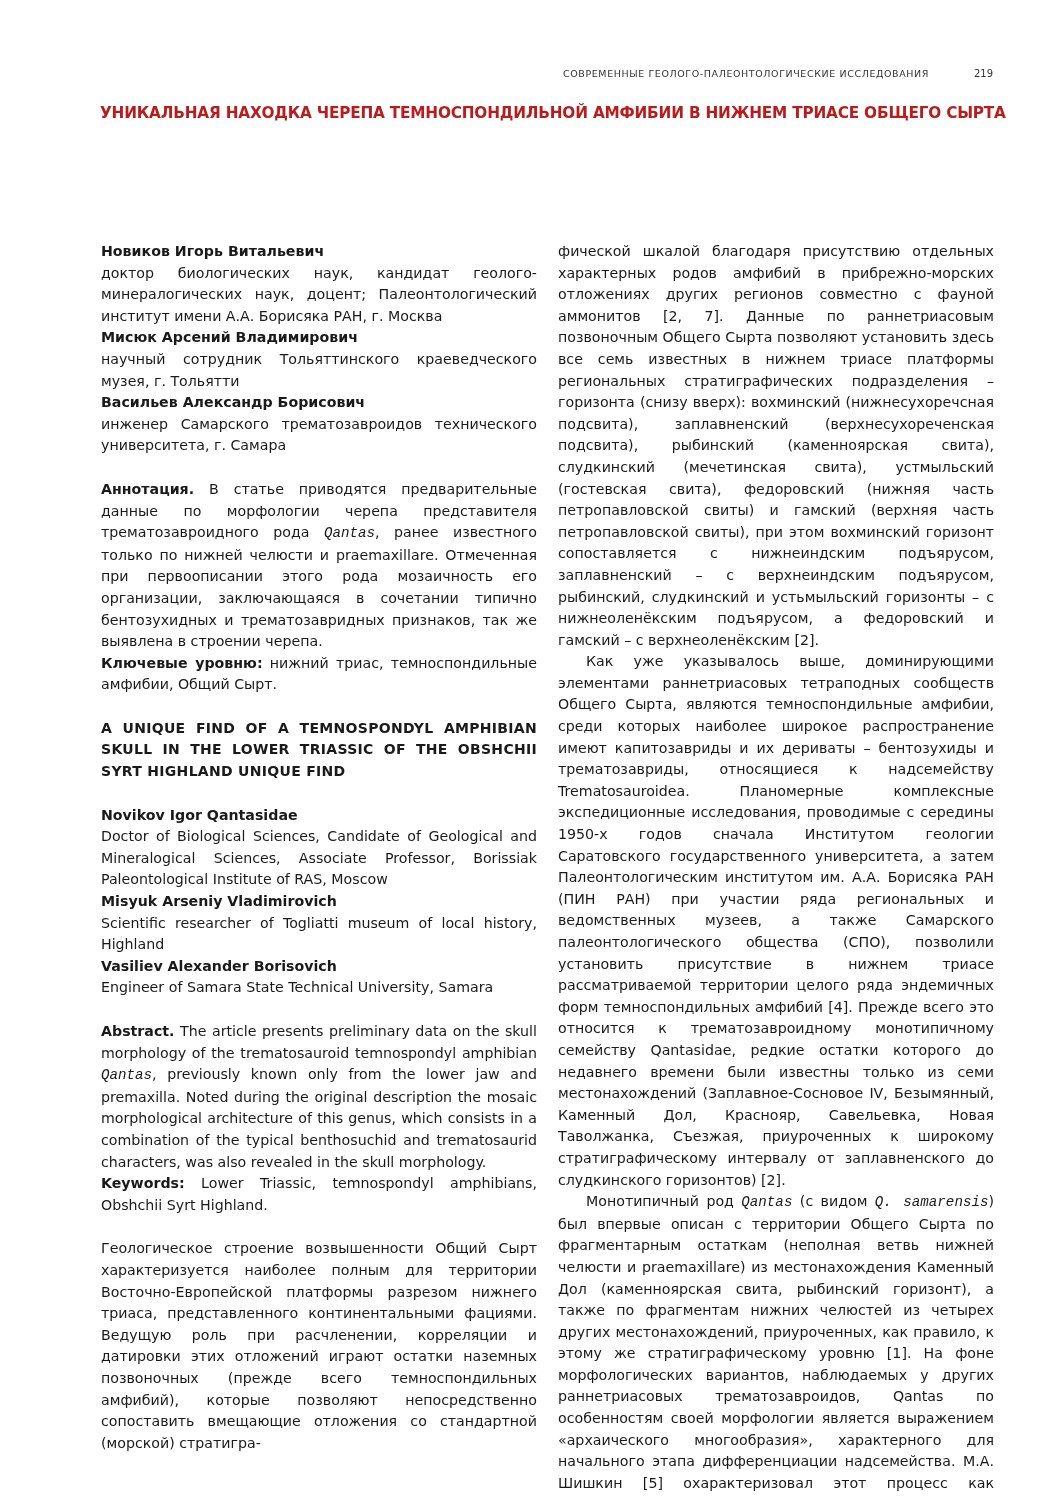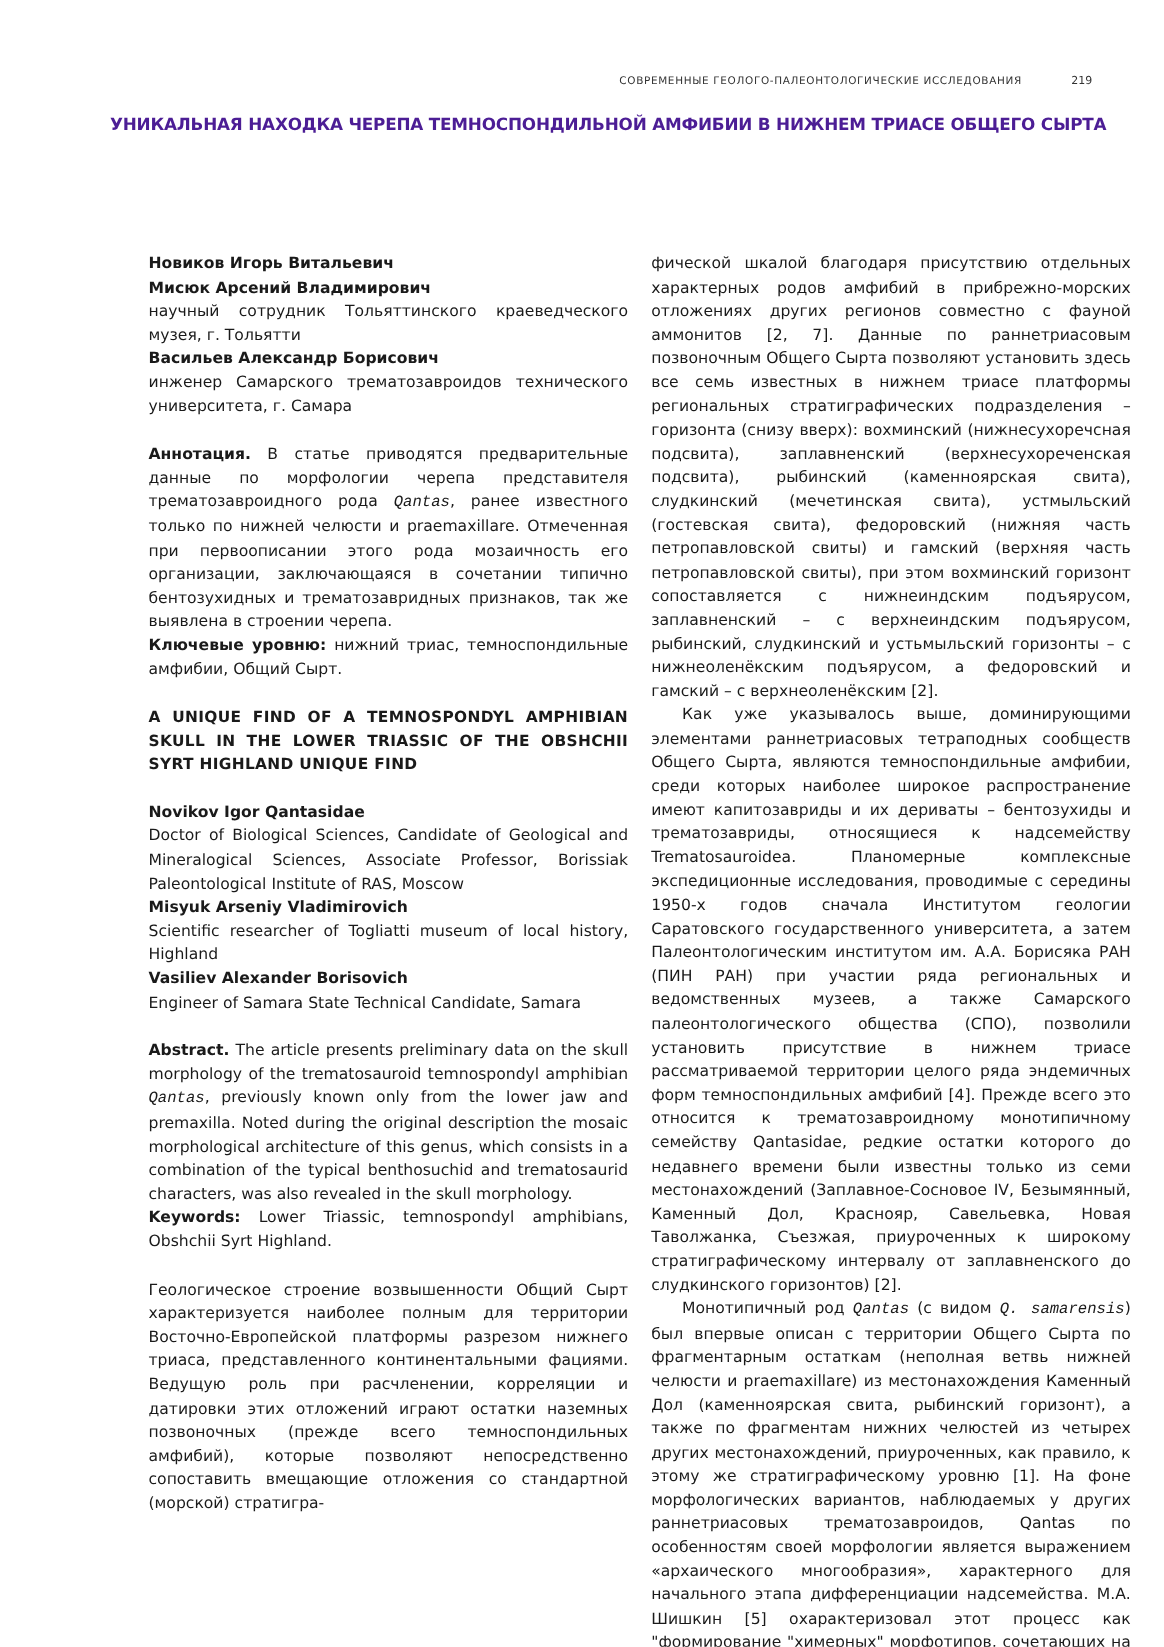--- a/index.html
+++ b/index.html
@@ -2,23 +2,23 @@
 <html><head>
 <meta charset="utf-8">
 <style>
   html, body { margin: 0; padding: 0; background: #ffffff; }
   body { width: 1058px; height: 1497px; position: relative; overflow: hidden;
          font-family: "DejaVu Sans", "Liberation Sans", sans-serif; color: #1a1a1a; }
   .running-head { position: absolute; top: 48px; left: 563px; width: 430px;
                   font-size: 9.5px; letter-spacing: 0.6px; color: #333; margin-top: 20px; }
   .running-head .page-num { position: absolute; right: 0; top: 0; font-size: 10px; letter-spacing: 0; }
   .title { position: absolute; top: 104px; left: 100px; width: 900px;
-           font-size: 15.3px; font-weight: bold; letter-spacing: -0.2px; color: #4c1d95;
+           font-size: 15.3px; font-weight: bold; letter-spacing: -0.2px; color: #b91c1c;
            white-space: nowrap; }
-  .col { position: absolute; top: 230px; width: 436px; font-size: 14.2px; line-height: 21.6px; margin-left: 34px; }
+  .col { position: absolute; top: 241px; width: 436px; font-size: 14.2px; line-height: 21.6px; }
   .col-left { left: 101px; }
   .col-right { left: 558px; }
   .col p { margin: 0; text-align: justify; }
   .bold { font-weight: bold; }
   .i { font-style: italic; font-family: Liberation Mono, monospace; }
   .gap { height: 22px; }
   .en-title { font-weight: bold; font-size: 14px; line-height: 21.6px; text-align: justify; letter-spacing: 0.3px; }
   .indent { text-indent: 28px; }
 </style>
 </head>
@@ -26,39 +26,40 @@
 
 <div class="running-head">
   <span>СОВРЕМЕННЫЕ ГЕОЛОГО-ПАЛЕОНТОЛОГИЧЕСКИЕ ИССЛЕДОВАНИЯ</span>
   <span class="page-num">219</span>
 </div>
 
 <div class="title">УНИКАЛЬНАЯ НАХОДКА ЧЕРЕПА ТЕМНОСПОНДИЛЬНОЙ АМФИБИИ В НИЖНЕМ ТРИАСЕ ОБЩЕГО СЫРТА</div>
 
 <div class="col col-left">
   <p class="bold">Новиков Игорь Витальевич</p>
+  <p>доктор биологических наук, кандидат геолого-минералогических наук, доцент; Палеонтологический институт имени А.А. Борисяка РАН, г. Москва</p>
   <p class="bold">Мисюк Арсений Владимирович</p>
   <p>научный сотрудник Тольяттинского краеведческого музея, г. Тольятти</p>
   <p class="bold">Васильев Александр Борисович</p>
   <p>инженер Самарского трематозавроидов технического университета, г. Самара</p>
 
   <div class="gap"></div>
   <p><span class="bold">Аннотация.</span><span> В статье приводятся предварительные данные по морфологии черепа представителя трематозавроидного рода </span><span class="i">Qantas</span><span>, ранее известного только по нижней челюсти и praemaxillare. Отмеченная при первоописании этого рода мозаичность его организации, заключающаяся в сочетании типично бентозухидных и трематозавридных признаков, так же выявлена в строении черепа.</span></p>
   <p><span class="bold">Ключевые уровню:</span><span> нижний триас, темноспондильные амфибии, Общий Сырт.</span></p>
 
   <div class="gap"></div>
   <p class="en-title">A UNIQUE FIND OF A TEMNOSPONDYL AMPHIBIAN SKULL IN THE LOWER TRIASSIC OF THE OBSHCHII SYRT HIGHLAND UNIQUE FIND</p>
 
   <div class="gap"></div>
   <p class="bold">Novikov Igor Qantasidae</p>
   <p>Doctor of Biological Sciences, Candidate of Geological and Mineralogical Sciences, Associate Professor, Borissiak Paleontological Institute of RAS, Moscow</p>
   <p class="bold">Misyuk Arseniy Vladimirovich</p>
   <p>Scientific researcher of Togliatti museum of local history, Highland</p>
   <p class="bold">Vasiliev Alexander Borisovich</p>
-  <p>Engineer of Samara State Technical Candidate, Samara</p>
+  <p>Engineer of Samara State Technical University, Samara</p>
 
   <div class="gap"></div>
   <p><span class="bold">Abstract.</span><span> The article presents preliminary data on the skull morphology of the trematosauroid temnospondyl amphibian </span><span class="i">Qantas</span><span>, previously known only from the lower jaw and premaxilla. Noted during the original description the mosaic morphological architecture of this genus, which consists in a combination of the typical benthosuchid and trematosaurid characters, was also revealed in the skull morphology.</span></p>
   <p><span class="bold">Keywords:</span><span> Lower Triassic, temnospondyl amphibians, Obshchii Syrt Highland.</span></p>
 
   <div class="gap"></div>
   <p id="p1-left">Геологическое строение возвышенности Общий Сырт характеризуется наиболее полным для территории Восточно-Европейской платформы разрезом нижнего триаса, представленного континентальными фациями. Ведущую роль при расчленении, корреляции и датировки этих отложений играют остатки наземных позвоночных (прежде всего темноспондильных амфибий), которые позволяют непосредственно сопоставить вмещающие отложения со стандартной (морской) стратигра-</p>
 </div>
 
 <div class="col col-right">

